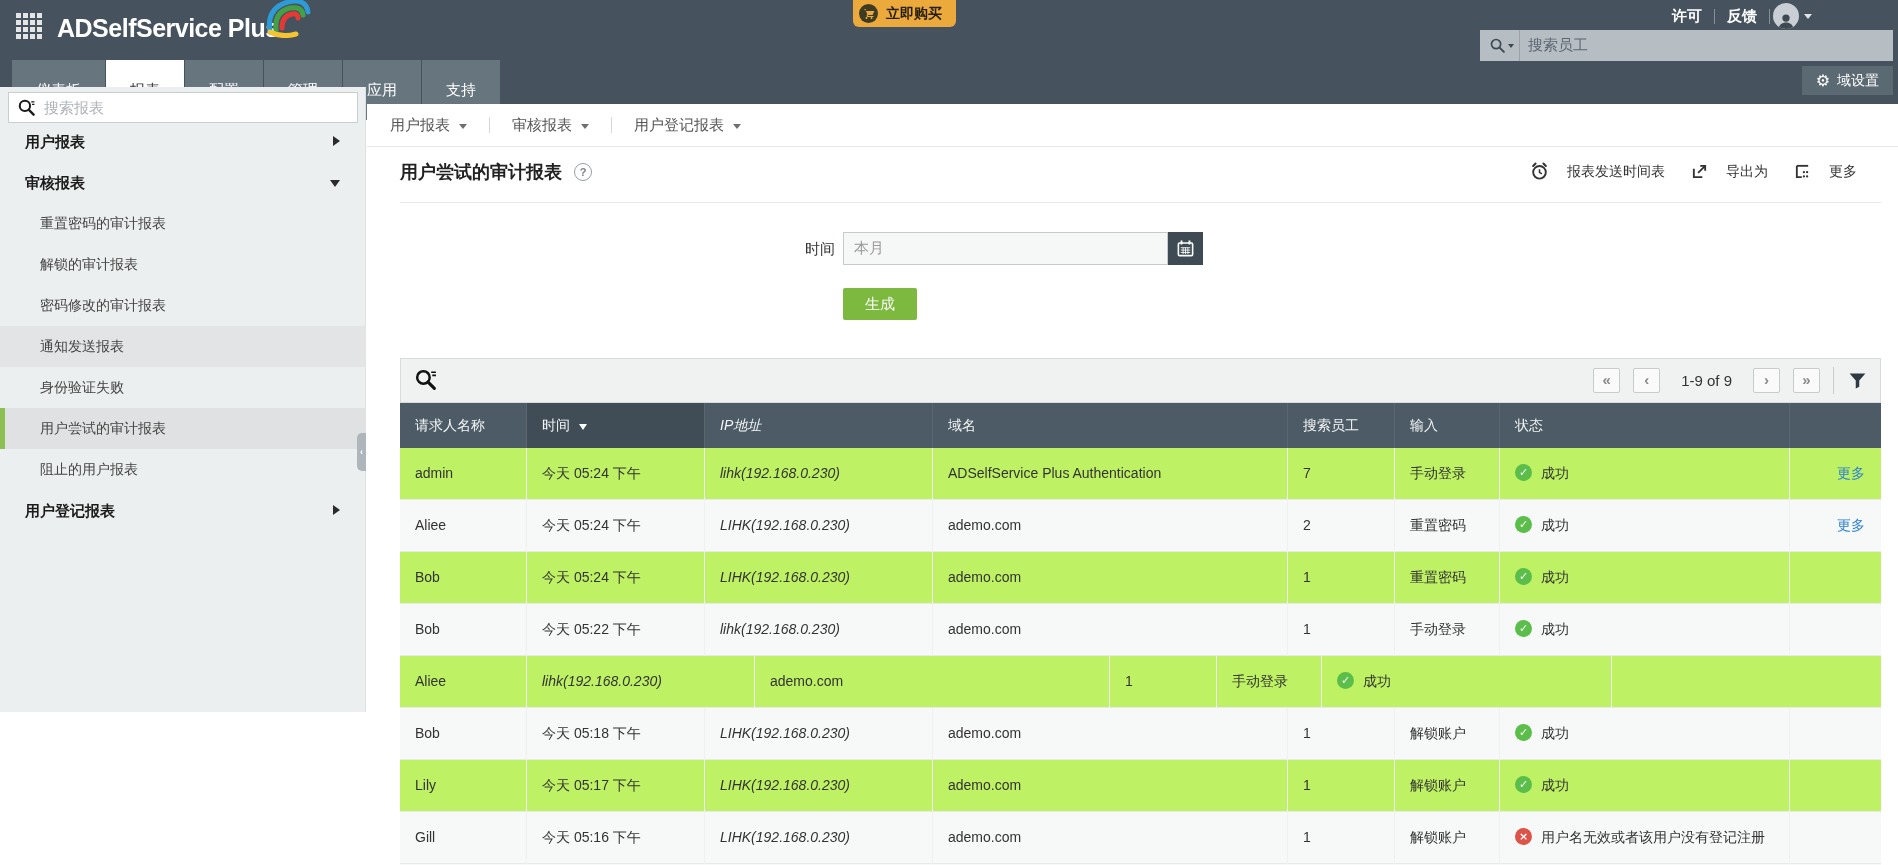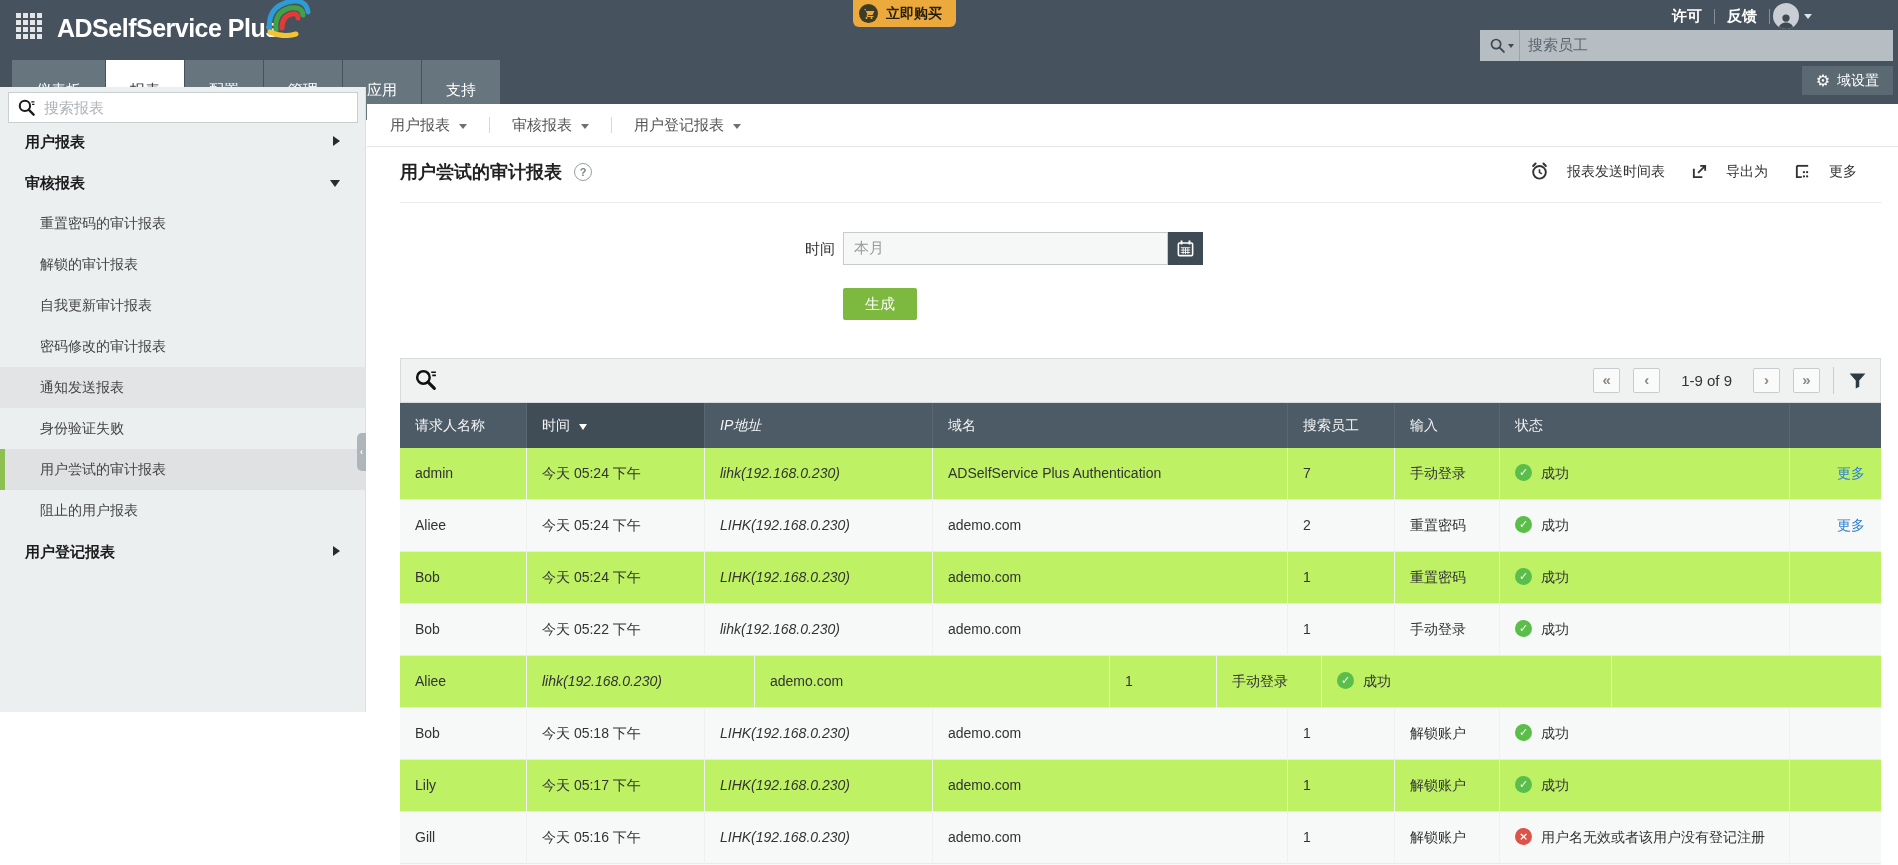--- a/index.html
+++ b/index.html
@@ -212,21 +212,20 @@
       <div class="nav-item group">
         <span>用户报表</span>
         <span class="arr right"></span>
       </div>
       <div class="nav-item group">
         <span>审核报表</span>
         <span class="arr down"></span>
       </div>
       <div class="nav-item sub"><span>重置密码的审计报表</span></div>
       <div class="nav-item sub"><span>解锁的审计报表</span></div>
-      <div class="nav-item sub"><span>自我更新审计报表</span></div>
       <div class="nav-item sub"><span>密码修改的审计报表</span></div>
       <div class="nav-item sub hl"><span>通知发送报表</span></div>
       <div class="nav-item sub"><span>身份验证失败</span></div>
       <div class="nav-item sub sel"><span>用户尝试的审计报表</span></div>
       <div class="nav-item sub"><span>阻止的用户报表</span></div>
       <div class="nav-item group">
         <span>用户登记报表</span>
         <span class="arr right"></span>
       </div>
     </nav>

